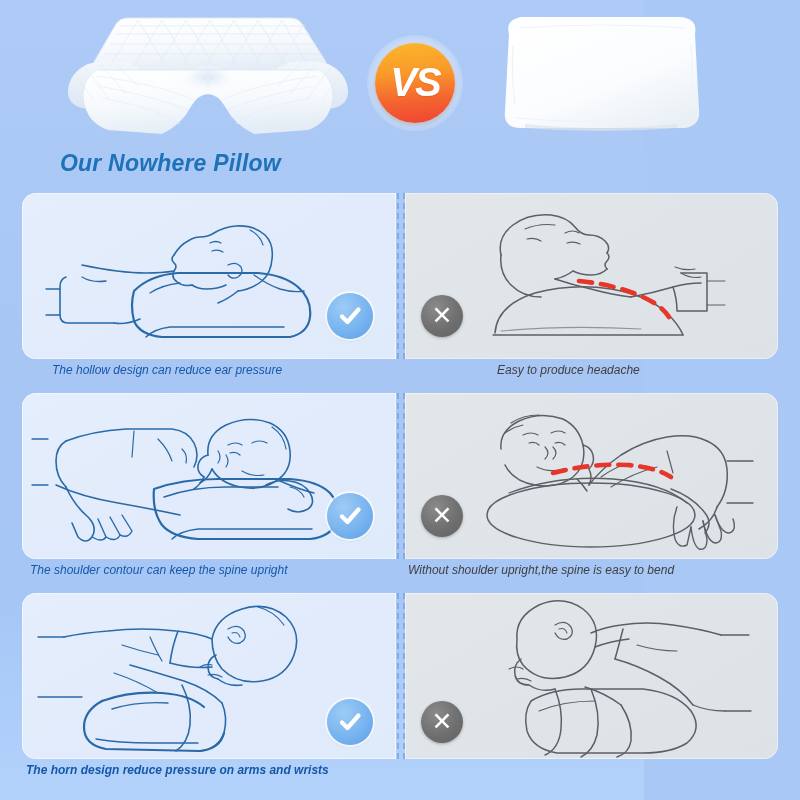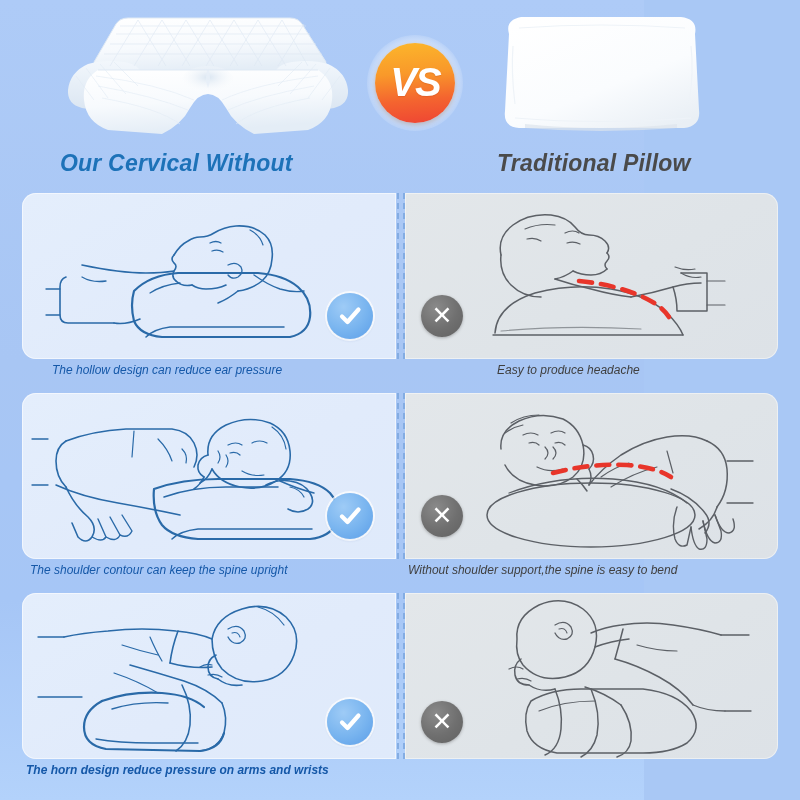--- a/index.html
+++ b/index.html
@@ -178,22 +178,21 @@
       </svg>
     </div>
 
     <div class="vs-wrap">
       <div class="vs-glow"></div>
       <div class="vs-circle">
         <span class="vs-text">VS</span>
       </div>
     </div>
 
-    <div class="hero-label label-left">Our Cervical Without</div>
-    <div class="hero-label label-right">Traditional Pillow</div>
+    <div class="hero-label label-left">Our Nowhere Pillow</div>
   </div>
 
   <div class="row" style="top:193px;height:200px;">
 
     <div class="panel panel-good" style="height:166px;">
       <svg width="374" height="166" viewBox="0 0 374 166">
         <g fill="none" stroke="#2a6aa8" stroke-width="1.6" stroke-linecap="round" stroke-linejoin="round">
 
           <path d="M152 62 Q158 52 166 48 Q172 44 178 44 Q186 44 192 40
                    Q202 34 214 33 Q232 32 243 42 Q252 51 250 66
@@ -374,21 +373,21 @@
         </g>
 
         <path d="M148 80 Q186 70 222 72 Q250 74 266 84" fill="none" stroke="#e8352a" stroke-width="4.6" stroke-linecap="round" stroke-dasharray="13 9"></path>
       </svg>
       <div class="badge badge-x" style="position:absolute;left:16px;top:102px;">
         <span class="x-glyph">✕</span>
       </div>
     </div>
 
     <div class="caption cap-good" style="left:30px;top:170px;text-align:center;">The shoulder contour can keep the spine upright</div>
-    <div class="caption cap-bad" style="left:408px;top:170px;">Without shoulder support,the spine is easy to bend</div>
+    <div class="caption cap-bad" style="left:408px;top:170px;">Without shoulder upright,the spine is easy to bend</div>
   </div>
 
   <div class="row" style="top:593px;height:207px;">
 
     <div class="panel panel-good" style="height:166px;">
       <svg width="374" height="166" viewBox="0 0 374 166">
         <g fill="none" stroke="#2a6aa8" stroke-width="1.6" stroke-linecap="round" stroke-linejoin="round">
 
           <path d="M190 46 Q194 24 220 16 Q246 8 264 24 Q280 40 272 62
                    Q264 84 240 88 Q216 92 200 76 Q190 64 190 46 Z"></path>

